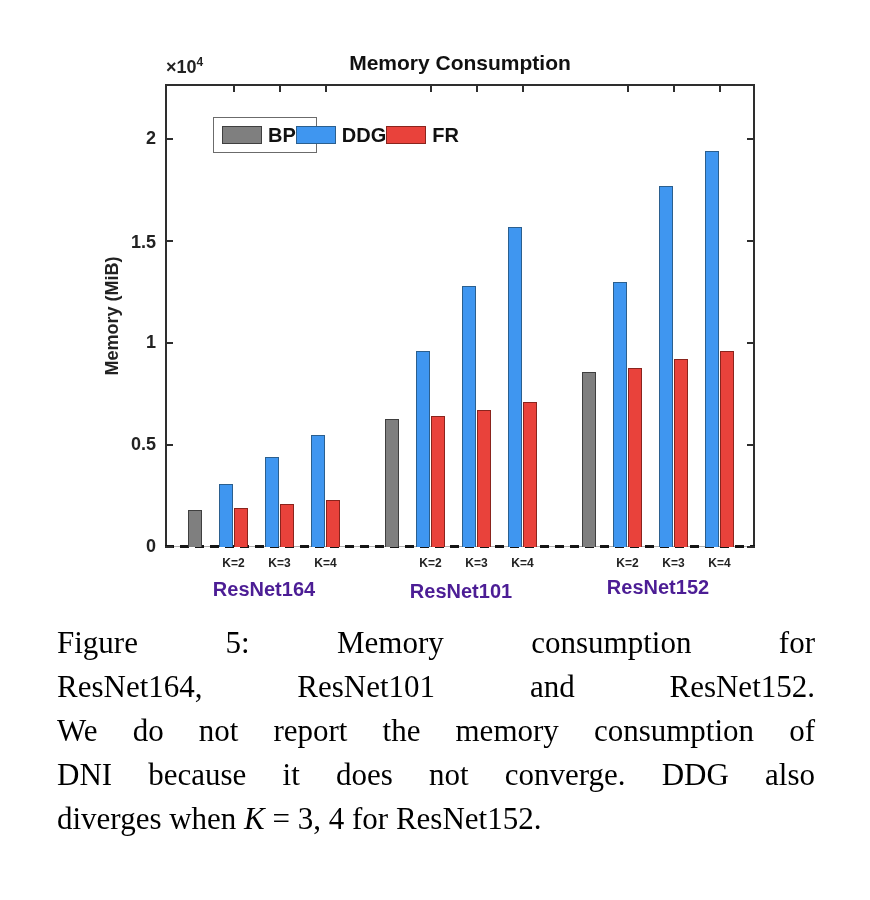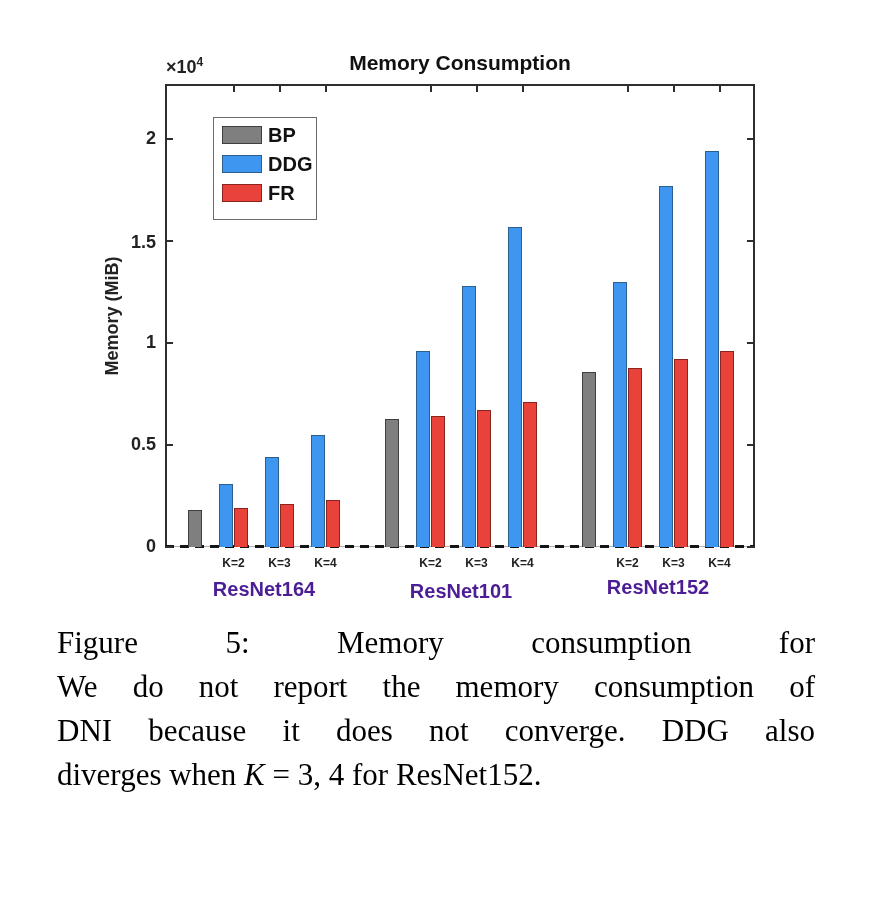--- a/index.html
+++ b/index.html
@@ -26,22 +26,22 @@
   .axis-top{left:0;top:0;width:100%;height:2px;}
   .baseline{position:absolute;left:0;bottom:0;width:100%;height:1px;background:#b0b0b0;}
   .dashes{position:absolute;left:0;bottom:-1px;width:100%;height:3px;
           background:repeating-linear-gradient(90deg,#151515 0 9px,transparent 9px 15px);}
   .tick-h{position:absolute;width:8px;height:2px;background:#2e2e2e;}
   .tick-v{position:absolute;width:2px;height:8px;background:#2e2e2e;top:0;}
   .bar{position:absolute;bottom:0;box-sizing:border-box;border-style:solid;border-width:1.5px;
        border-bottom:none;}
   
   .legend{position:absolute;left:48px;top:33px;width:104px;box-sizing:border-box;
-          background:#fff;border:1px solid #6b6b6b;padding:7px 0 16px 8px;
-          display:flex;flex-direction:column;gap:9px;z-index:5;}
+          background:#fff;border:1px solid #6b6b6b;padding:7px 0 7px 8px;
+          display:flex;gap:0;z-index:5;}
   .legend-row{display:flex;align-items:center;gap:6px;}
   .legend-swatch{width:40px;height:18px;box-sizing:border-box;border-style:solid;border-width:1.5px;flex:0 0 auto;}
   .legend-name{font-weight:bold;font-size:20px;color:#111;line-height:1;}
   
   .caption{position:absolute;left:57px;top:621px;width:758px;
            font-family:"Liberation Serif",serif;font-size:31px;line-height:44px;color:#000;}
   .cap-line{text-align:justify;text-align-last:justify;}
   .cap-line.last{text-align:left;text-align-last:left;}
   .math-italic{font-style:italic;}
 </style>
@@ -113,20 +113,21 @@
       <div class="bar" style="left: 266px; width: 14px; height: 131px; background: rgb(233, 66, 59); border-color: rgb(138, 36, 29);"></div>
       <div class="bar" style="left: 312px; width: 14px; height: 137px; background: rgb(233, 66, 59); border-color: rgb(138, 36, 29);"></div>
       <div class="bar" style="left: 358px; width: 14px; height: 145px; background: rgb(233, 66, 59); border-color: rgb(138, 36, 29);"></div>
       <div class="bar" style="left: 463px; width: 14px; height: 179px; background: rgb(233, 66, 59); border-color: rgb(138, 36, 29);"></div>
       <div class="bar" style="left: 509px; width: 14px; height: 188px; background: rgb(233, 66, 59); border-color: rgb(138, 36, 29);"></div>
       <div class="bar" style="left: 555px; width: 14px; height: 196px; background: rgb(233, 66, 59); border-color: rgb(138, 36, 29);"></div>
     </div>
 
   <div class="caption">
       <div class="cap-line"><span>Figure 5: Memory consumption for</span></div>
+      <div class="cap-line"><span>ResNet164, ResNet101 and ResNet152.</span></div>
       <div class="cap-line"><span>We do not report the memory consumption of</span></div>
       <div class="cap-line"><span>DNI because it does not converge. DDG also</span></div>
       <div class="cap-line last"><span>diverges when </span><span class="math-italic">K</span><span> = 3, 4 for ResNet152.</span></div>
     </div>
 
 <div class="ytick-label" style="top: 536px;">0</div>
     <div class="ytick-label" style="top: 434.018px;">0.5</div>
     <div class="ytick-label" style="top: 332.035px;">1</div>
     <div class="ytick-label" style="top: 232px;">1.5</div>
     <div class="ytick-label" style="top: 128.07px;">2</div>

